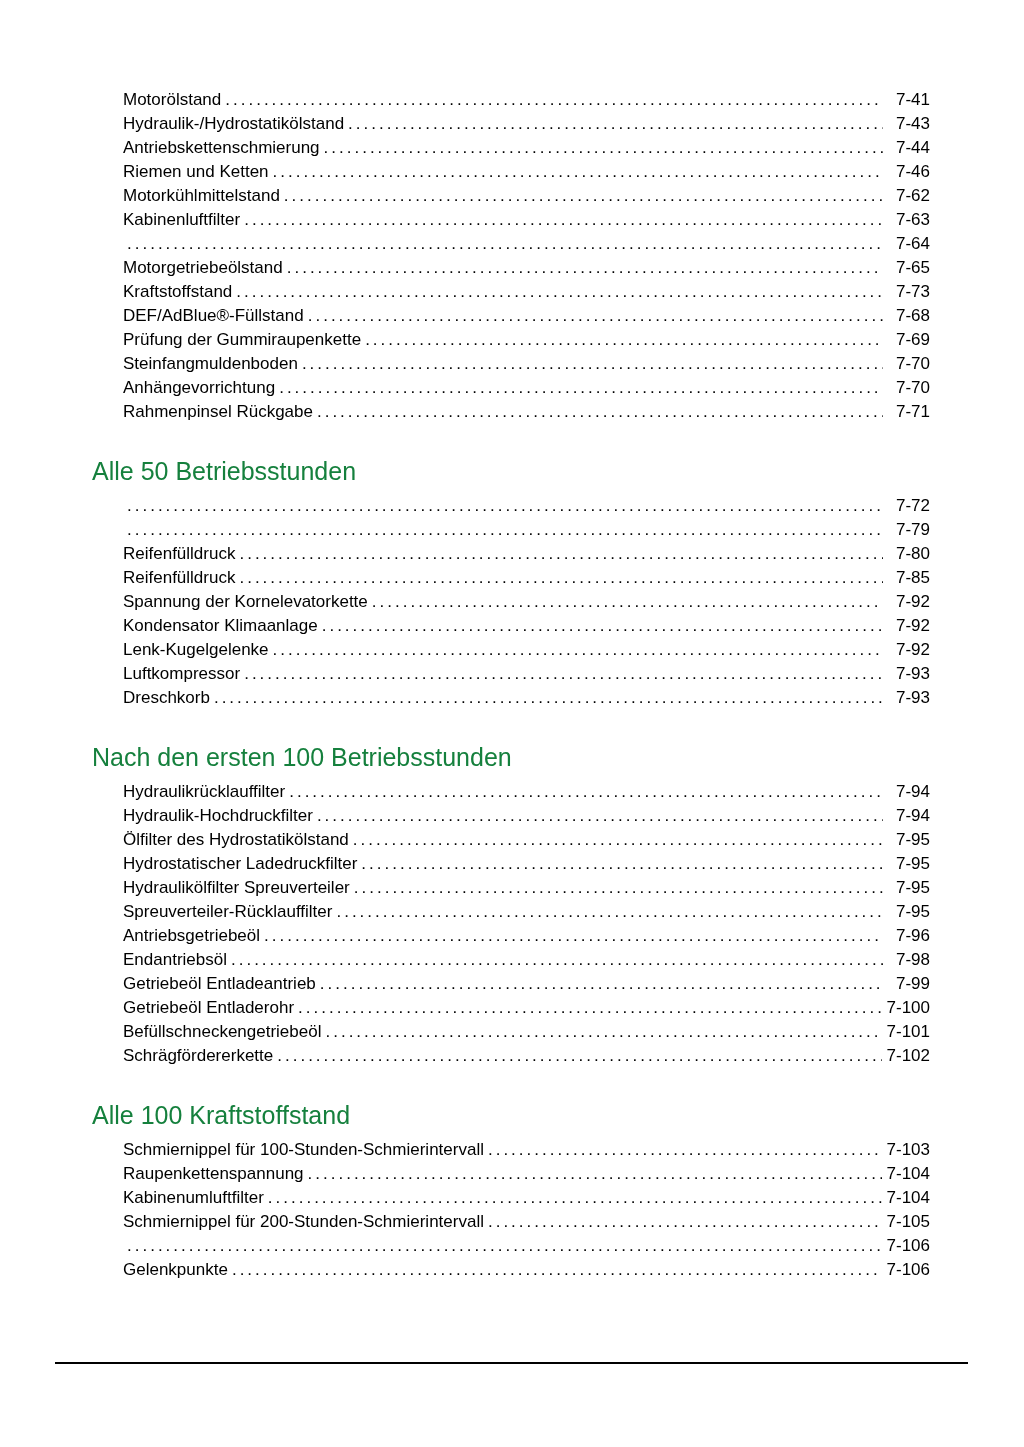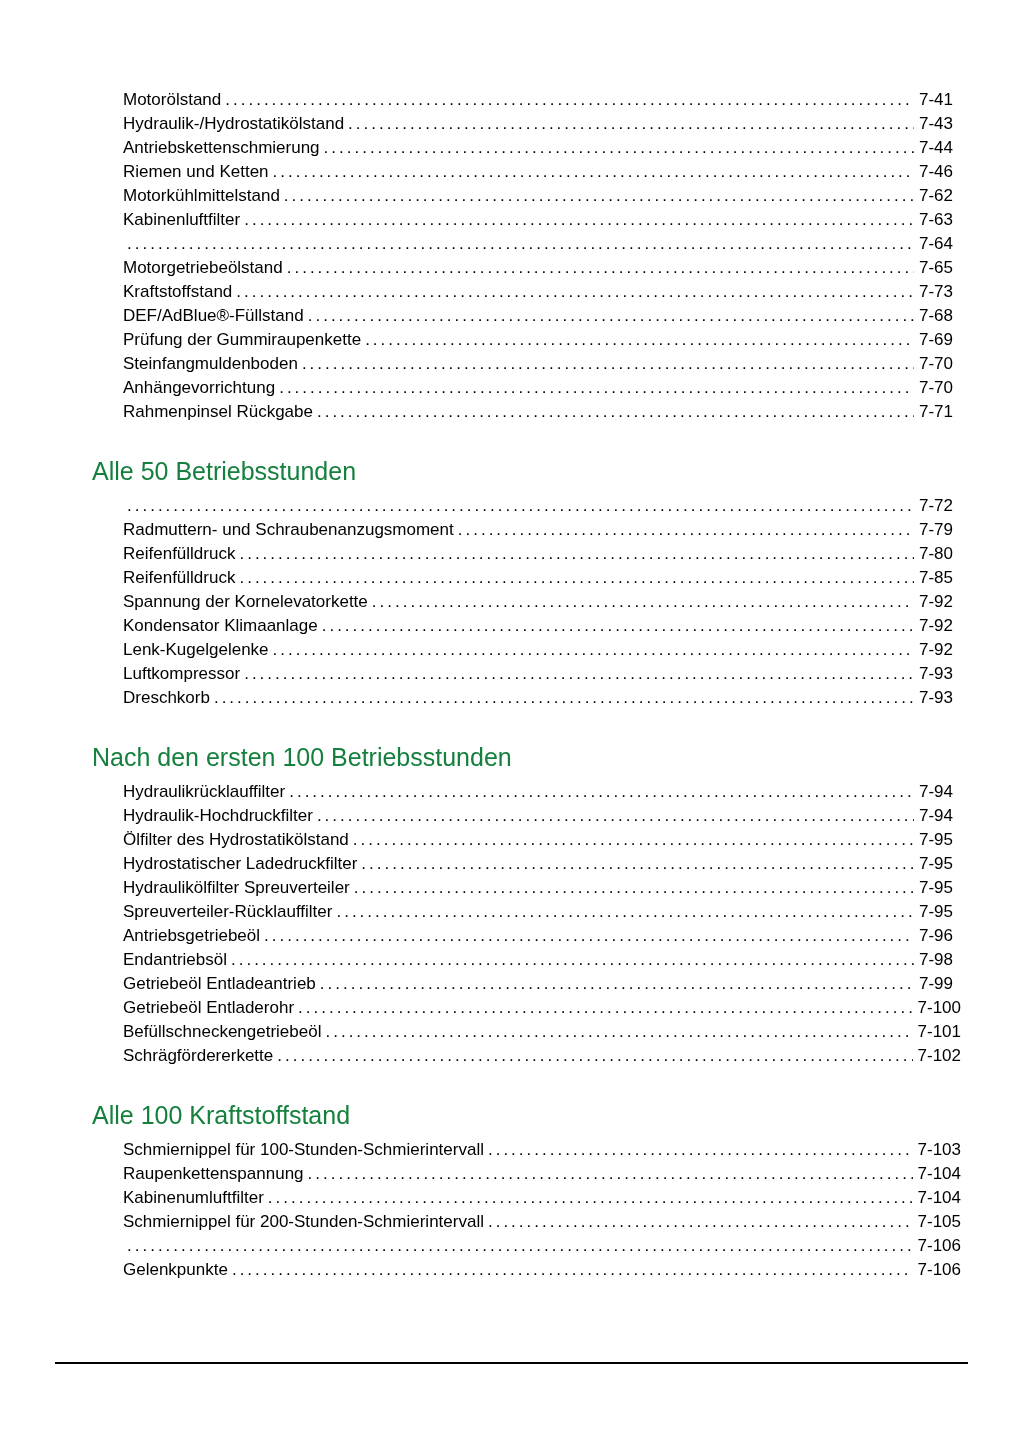--- a/index.html
+++ b/index.html
@@ -8,21 +8,21 @@
     background: #ffffff;
   }
   .page {
     position: relative;
     width: 1024px;
     height: 1447px;
     background: #ffffff;
     color: #000000;
     font-family: "Liberation Sans", "DejaVu Sans", sans-serif;
     box-sizing: border-box;
-    padding: 88px 63px 0 123px;
+    padding: 88px 94px 0 123px;
     overflow: hidden;
   }
   .toc-section {
     margin: 0;
   }
   .section-title {
     font-size: 25px;
     font-weight: 400;
     line-height: 30px;
     margin: 32px 0 8px -31px;
@@ -43,21 +43,21 @@
     flex: 1 1 auto;
     overflow: hidden;
     white-space: nowrap;
     letter-spacing: 3px;
     margin: 0 5px 0 4px;
     min-width: 0;
   }
   .toc-page {
     flex: 0 0 auto;
     min-width: 42px;
-    text-align: left;
+    text-align: right;
     white-space: nowrap;
   }
   .bottom-rule {
     position: absolute;
     left: 55px;
     top: 1362px;
     width: 913px;
     border-top: 2px solid #000000;
   }
 </style>
@@ -137,21 +137,20 @@
           <span class="toc-page">7-71</span>
         </div>
       </section>
       <section class="toc-section">
         <h2 class="section-title">Alle 50 Betriebsstunden</h2>
         <div class="toc-row">
           <span class="toc-dots">................................................................................................................................................................................................................................................</span>
           <span class="toc-page">7-72</span>
         </div>
         <div class="toc-row">
-          <span class="toc-label">Radmuttern- und Schraubenanzugsmoment</span>
           <span class="toc-dots">................................................................................................................................................................................................................................................</span>
           <span class="toc-page">7-79</span>
         </div>
         <div class="toc-row">
           <span class="toc-label">Reifenfülldruck</span>
           <span class="toc-dots">................................................................................................................................................................................................................................................</span>
           <span class="toc-page">7-80</span>
         </div>
         <div class="toc-row">
           <span class="toc-label">Reifenfülldruck</span>

